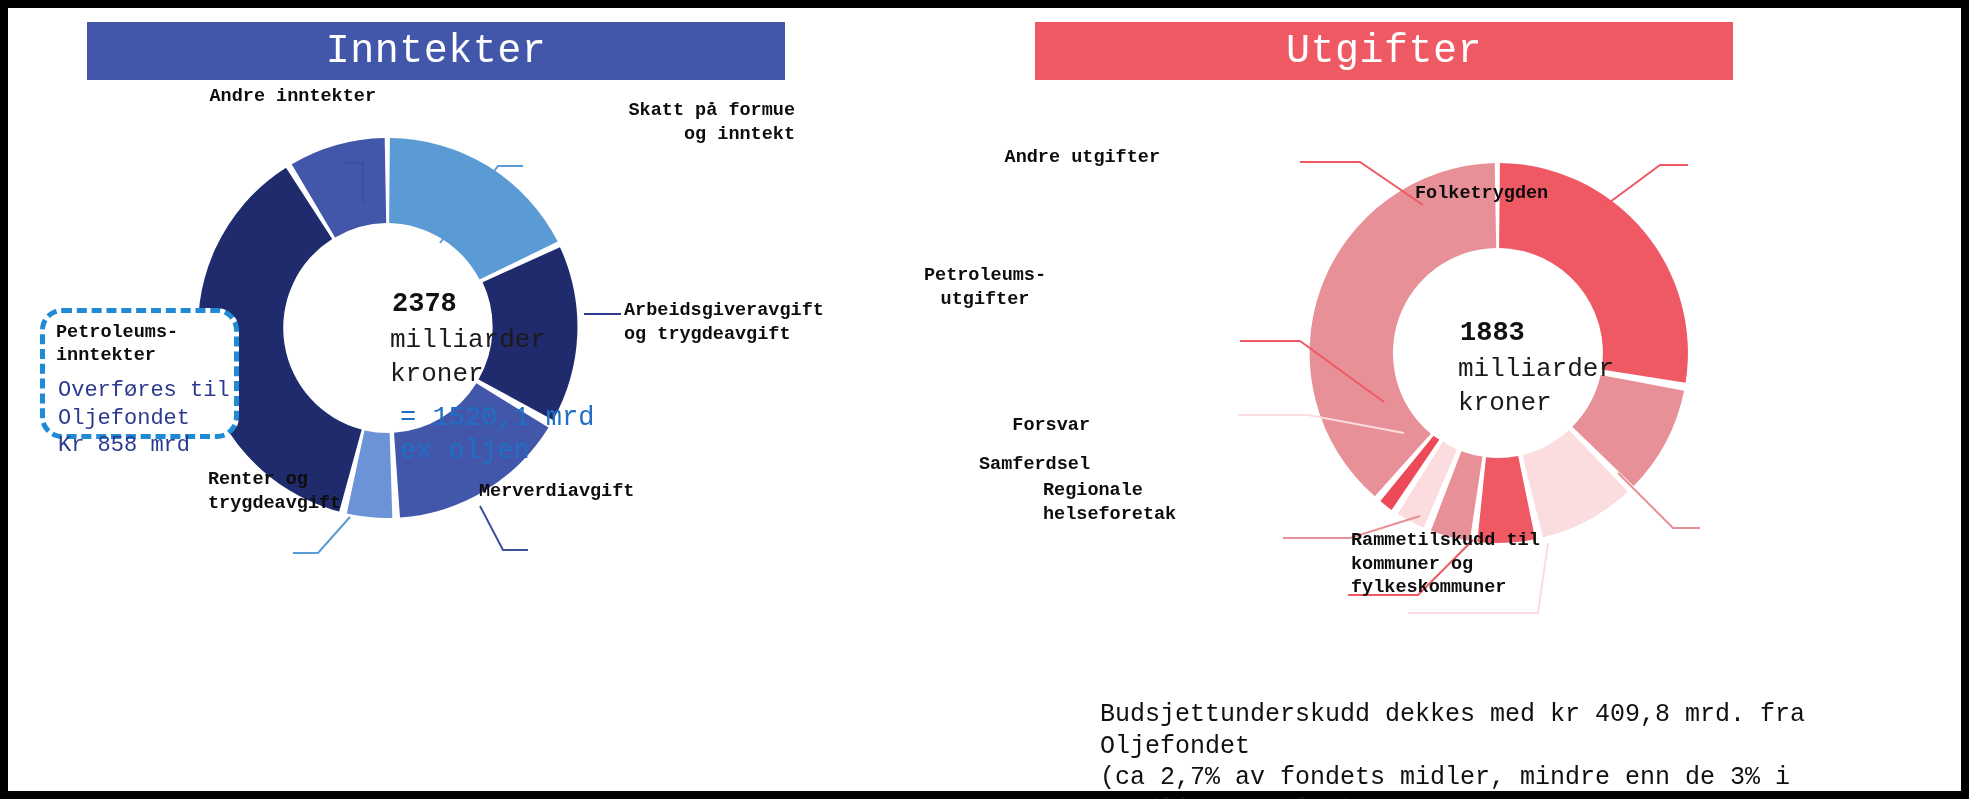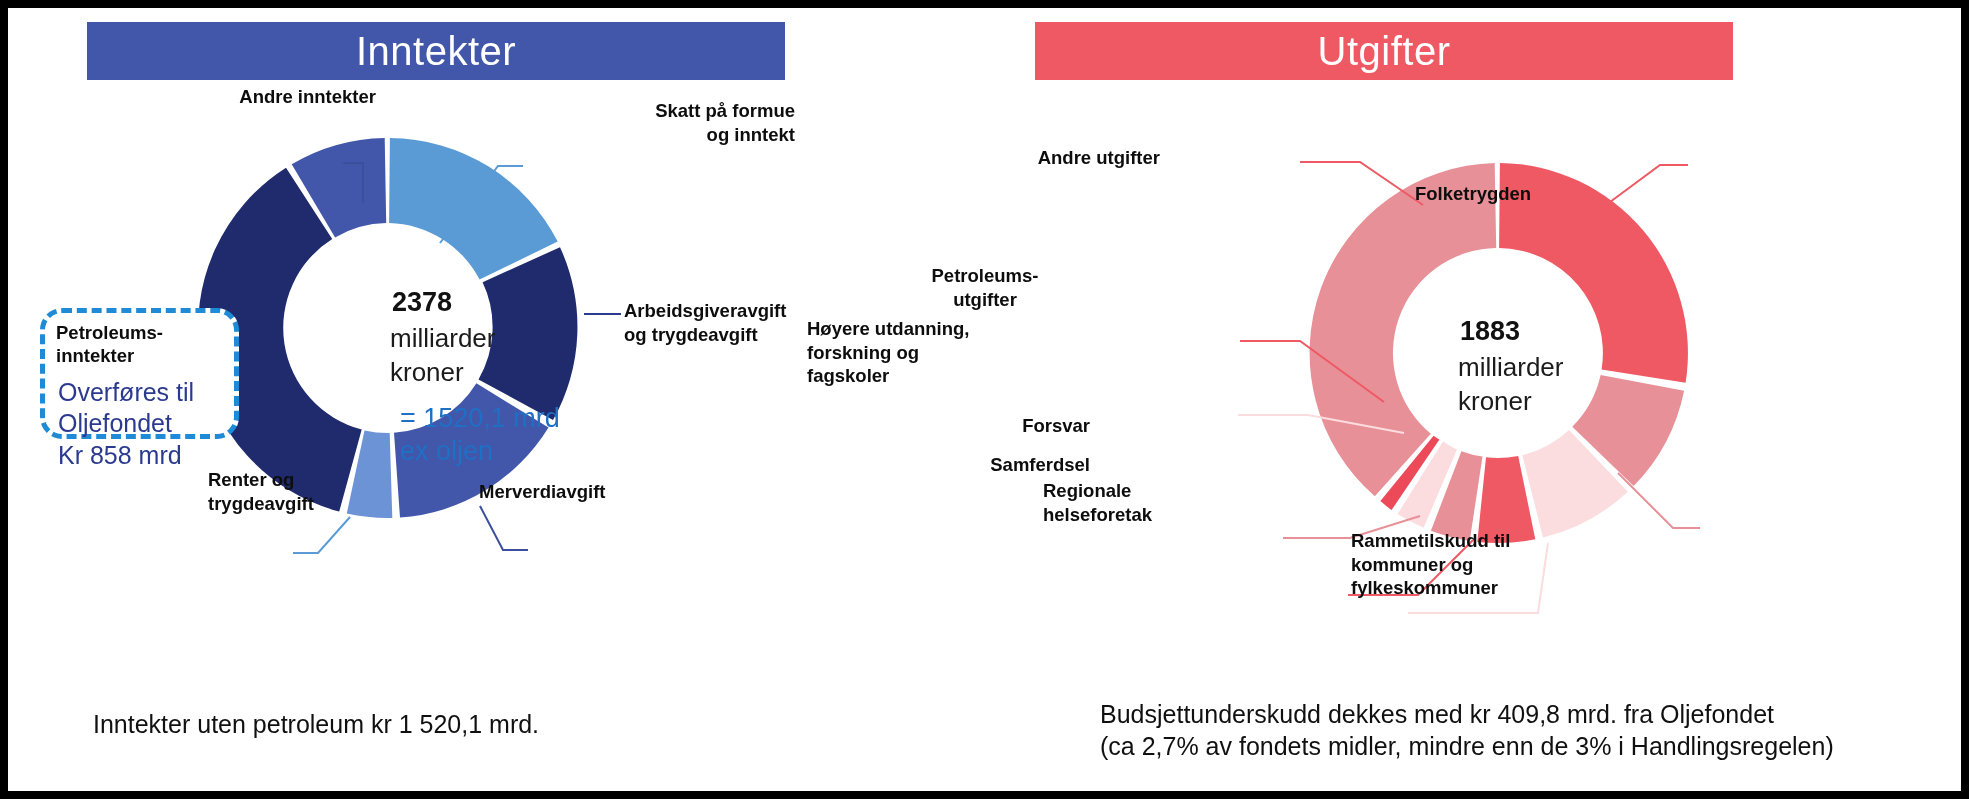--- a/index.html
+++ b/index.html
@@ -6,20 +6,21 @@
   body{
     width:1969px;height:799px;
     background:#000;
     font-family:"Liberation Sans", sans-serif;
     overflow:hidden;
   }
   .frame{
     position:absolute;left:8px;top:8px;
     width:1953px;height:783px;
     background:#ffffff;
+    font-family:Liberation Mono, monospace;
   }
   .panel{position:absolute;top:0;height:783px;}
   .panel-left{left:0;width:1012px;}
   .panel-right{left:1012px;width:941px;}
 
   .title-bar{
     position:absolute;
     height:58px;
     display:flex;align-items:center;justify-content:center;
     color:#ffffff;
@@ -65,21 +66,21 @@
     background:#ffffff;
     box-sizing:border-box;
   }
   .petro-title{
     position:absolute;left:48px;top:313px;
     font-size:18.5px;font-weight:bold;color:#0d0d0d;
     line-height:1.25;white-space:pre-line;
   }
   .petro-note{
     position:absolute;left:50px;top:369px;
-    font-size:25px;color:#2b3a8f;
+    font-size:22px;color:#2b3a8f;
     line-height:1.25;white-space:pre-line;
   }
 
   .caption{
     position:absolute;
     font-size:25px;
     color:#101010;
     line-height:1.26;
     white-space:pre-line;
   }
@@ -145,21 +146,20 @@
     <div class="petro-box"></div>
     <div class="petro-title">Petroleums-
 inntekter</div>
     <div class="petro-note">Overføres til
 Oljefondet
 Kr 858 mrd</div>
 
     <div class="ex-olje">= 1520,1  mrd
 ex oljen</div>
 
-    <div class="caption" id="caption-left">Inntekter uten petroleum kr 1 520,1 mrd.</div>
   </div>
 
   <div class="panel panel-right">
 
     <div class="title-bar" id="title-utgifter" style="left:15px;">
       <span>Utgifter</span>
     </div>
 
     <svg class="donut" id="donut-utgifter" style="left:268px;" width="420" height="420" viewBox="0 0 420 420">
       <g transform="translate(210,210)">
@@ -195,23 +195,20 @@
         <path class="leader" stroke="#ef5964" d="M 96 259 L 12 198 L -48 198"></path>
         <path class="leader" stroke="#ef5964" d="M 135 62 L 72 19 L 12 19"></path>
       </g>
     </svg>
 
     <div class="lbl r" style="left:-140px;top:138px;width:280px;">Andre utgifter</div>
 
     <div class="lbl c" style="left:-160px;top:256px;width:250px;">Petroleums-
 utgifter</div>
 
-    <div class="lbl" style="left:-213px;top:309px;width:260px;">Høyere utdanning,
-forskning og
-fagskoler</div>
 
     <div class="lbl r" style="left:-160px;top:406px;width:230px;">Forsvar</div>
 
     <div class="lbl r" style="left:-160px;top:445px;width:230px;">Samferdsel</div>
 
     <div class="lbl" style="left:23px;top:471px;width:230px;">Regionale
 helseforetak</div>
 
     <div class="lbl" style="left:395px;top:174px;width:250px;">Folketrygden</div>
 

